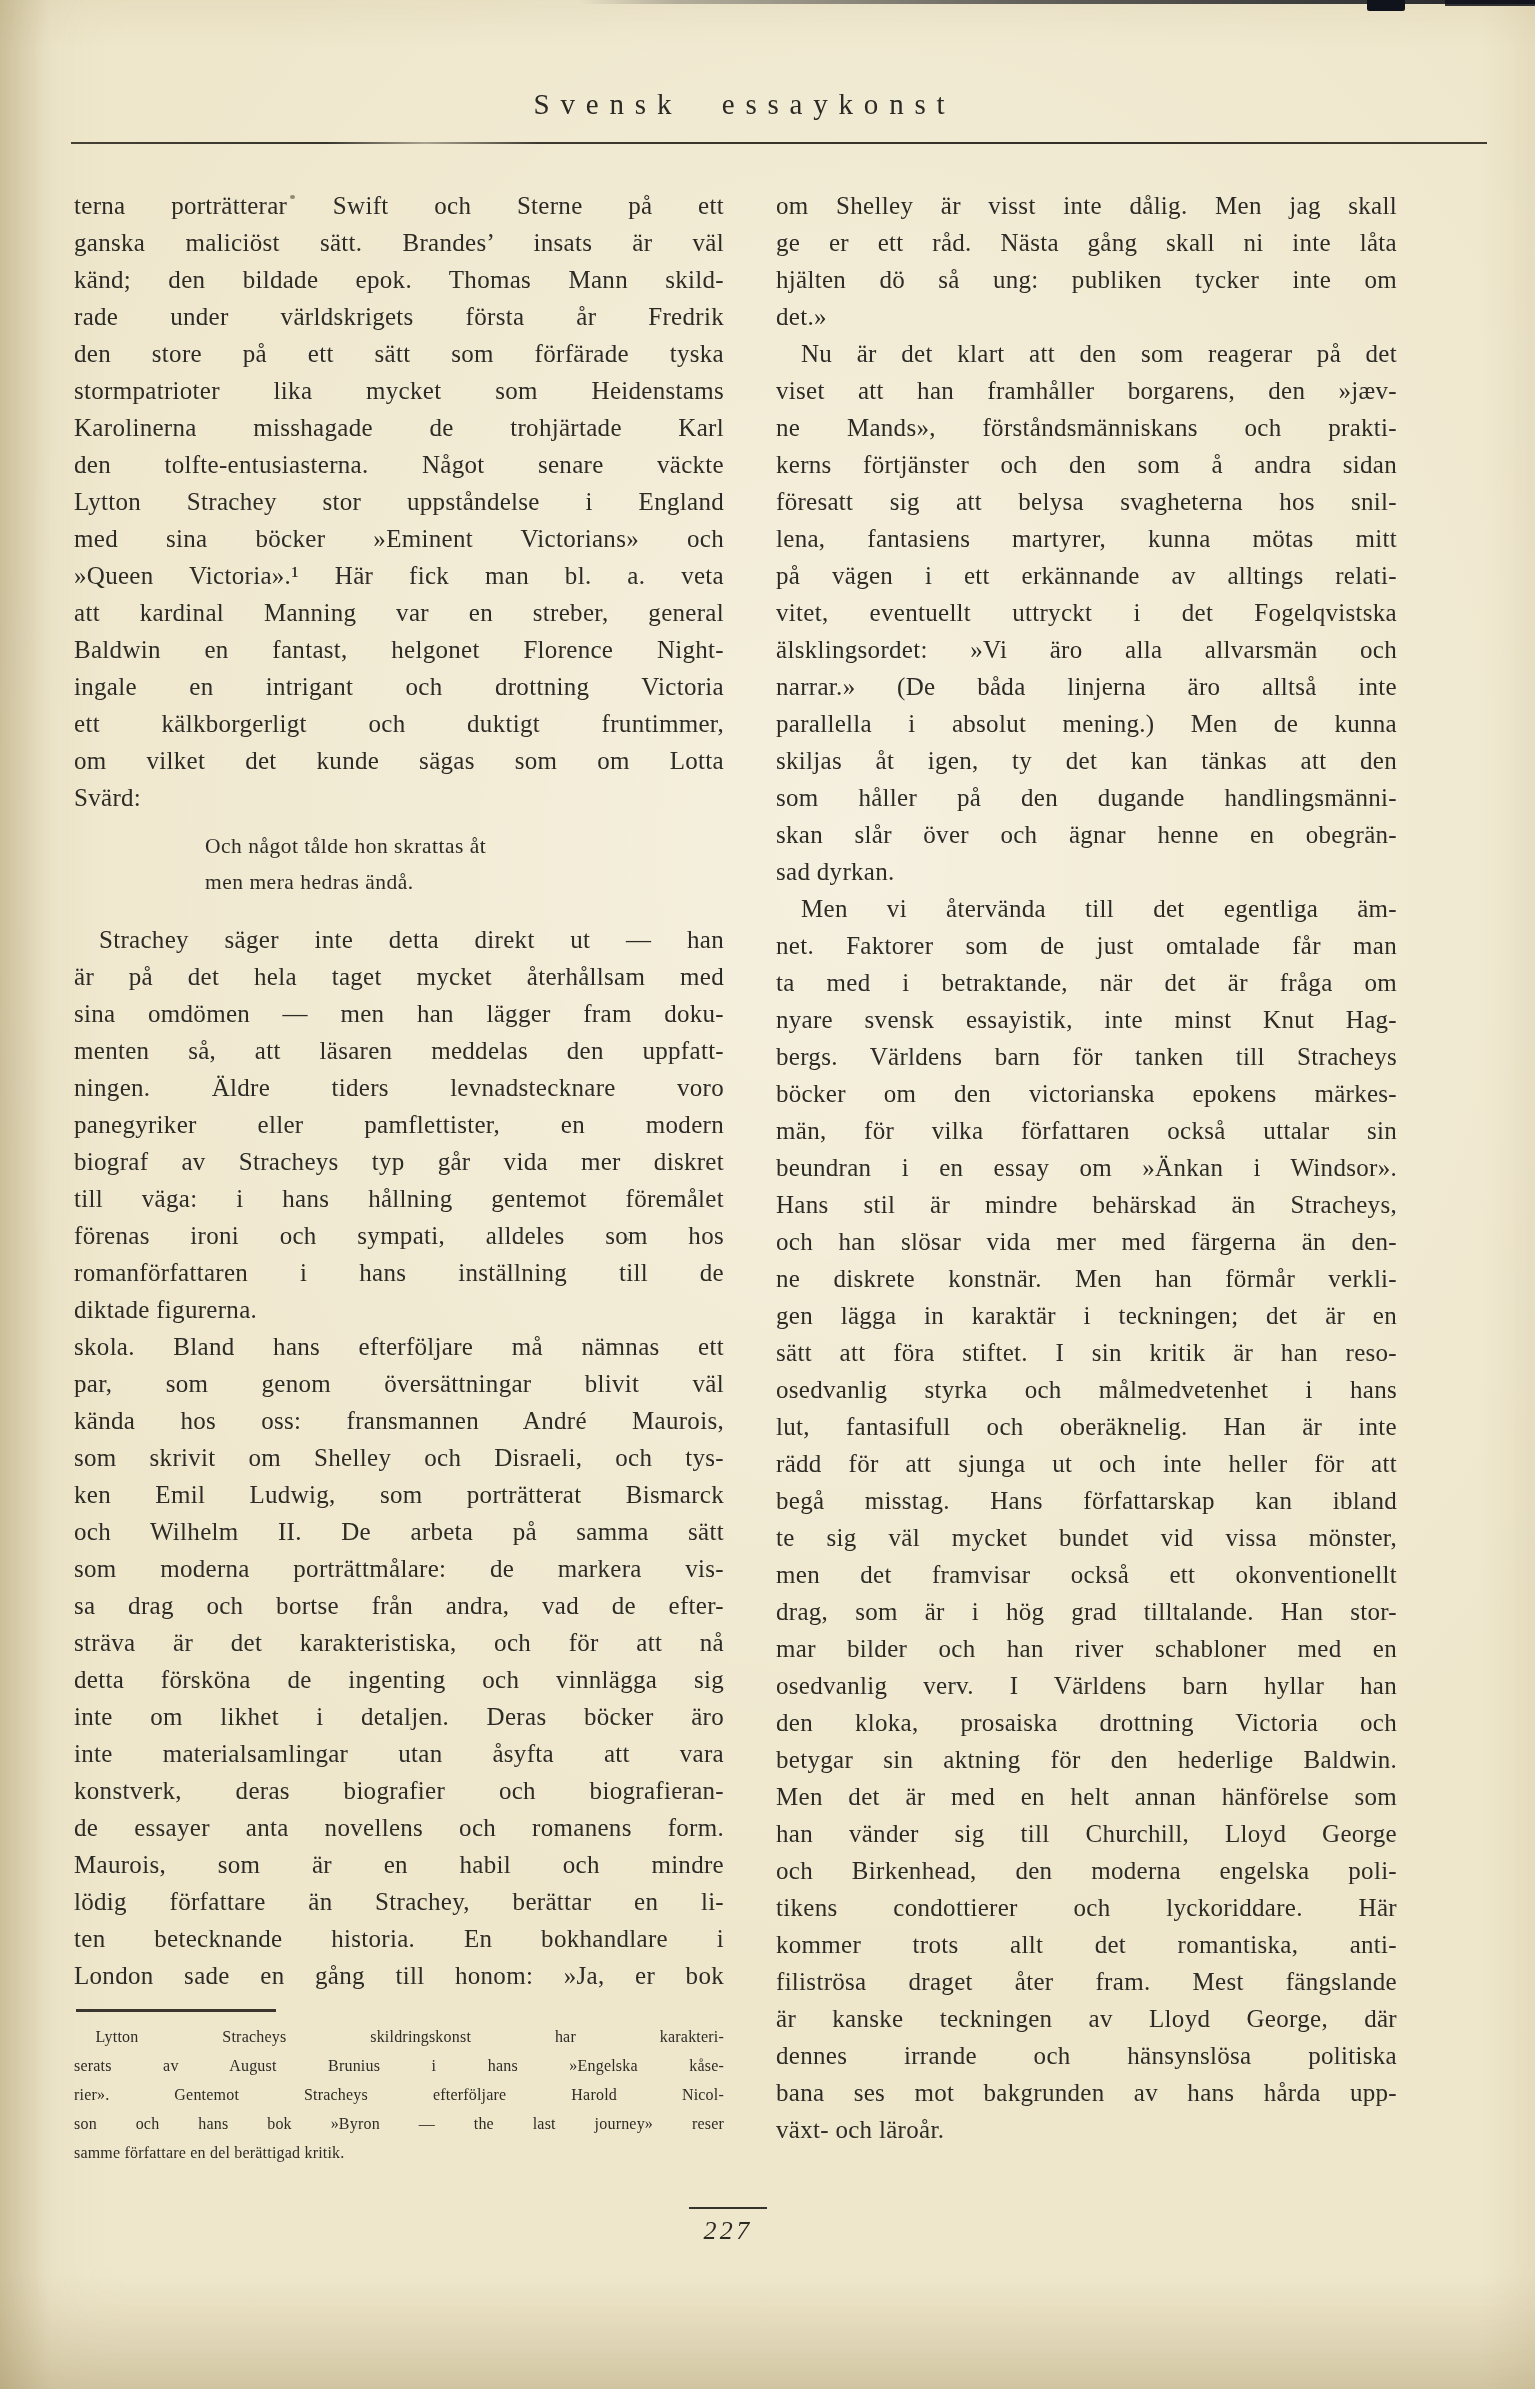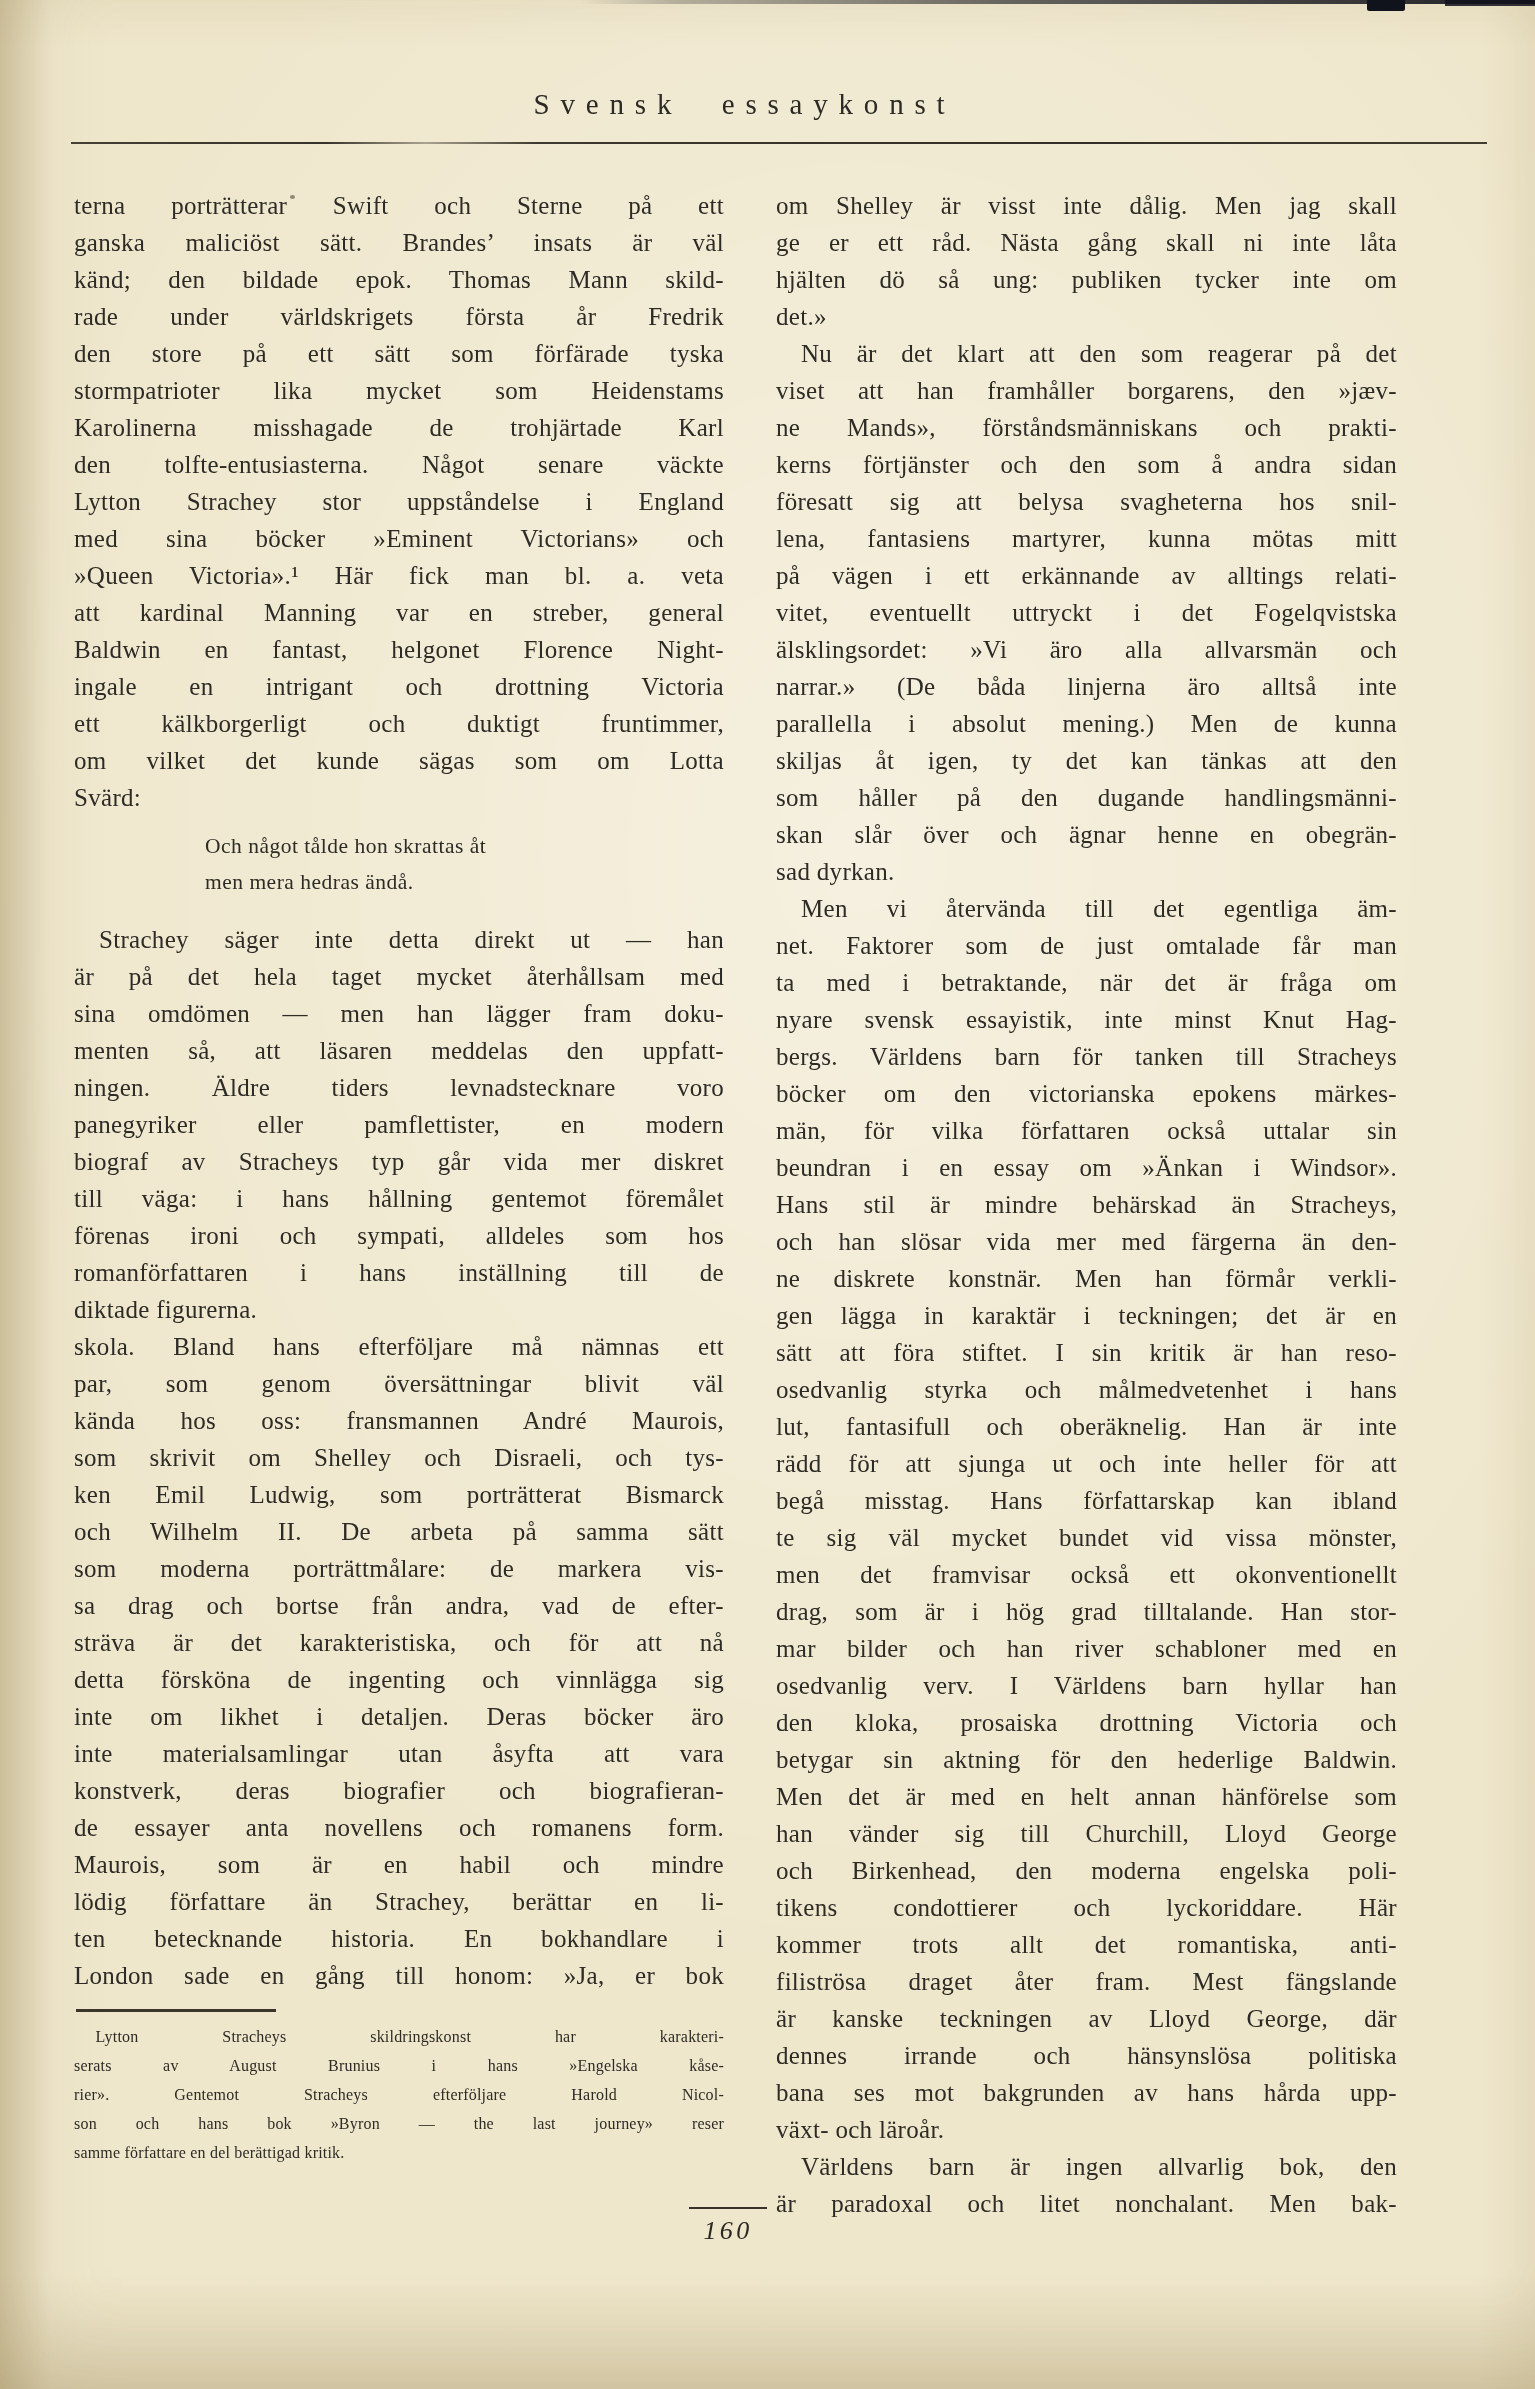--- a/index.html
+++ b/index.html
@@ -205,25 +205,21 @@
         <div class="line jl">han vänder sig till Churchill, Lloyd George</div>
         <div class="line jl">och Birkenhead, den moderna engelska poli-</div>
         <div class="line jl">tikens condottierer och lyckoriddare. Här</div>
         <div class="line jl">kommer trots allt det romantiska, anti-</div>
         <div class="line jl">filiströsa draget åter fram. Mest fängslande</div>
         <div class="line jl">är kanske teckningen av Lloyd George, där</div>
         <div class="line jl">dennes irrande och hänsynslösa politiska</div>
         <div class="line jl">bana ses mot bakgrunden av hans hårda upp-</div>
         <div class="line">växt- och läroår.</div>
       </div>
-      <div class="block para">
-        <div class="line jl ind">Världens barn är ingen allvarlig bok, den</div>
-        <div class="line jl">är paradoxal och litet nonchalant. Men bak-</div>
-      </div>
     </div>
 
   <div class="pageno">
     <div class="pageno-rule"></div>
-    <div class="pageno-num">160</div>
+    <div class="pageno-num">227</div>
   </div>
 
 </div>
 
 
 </body></html>

